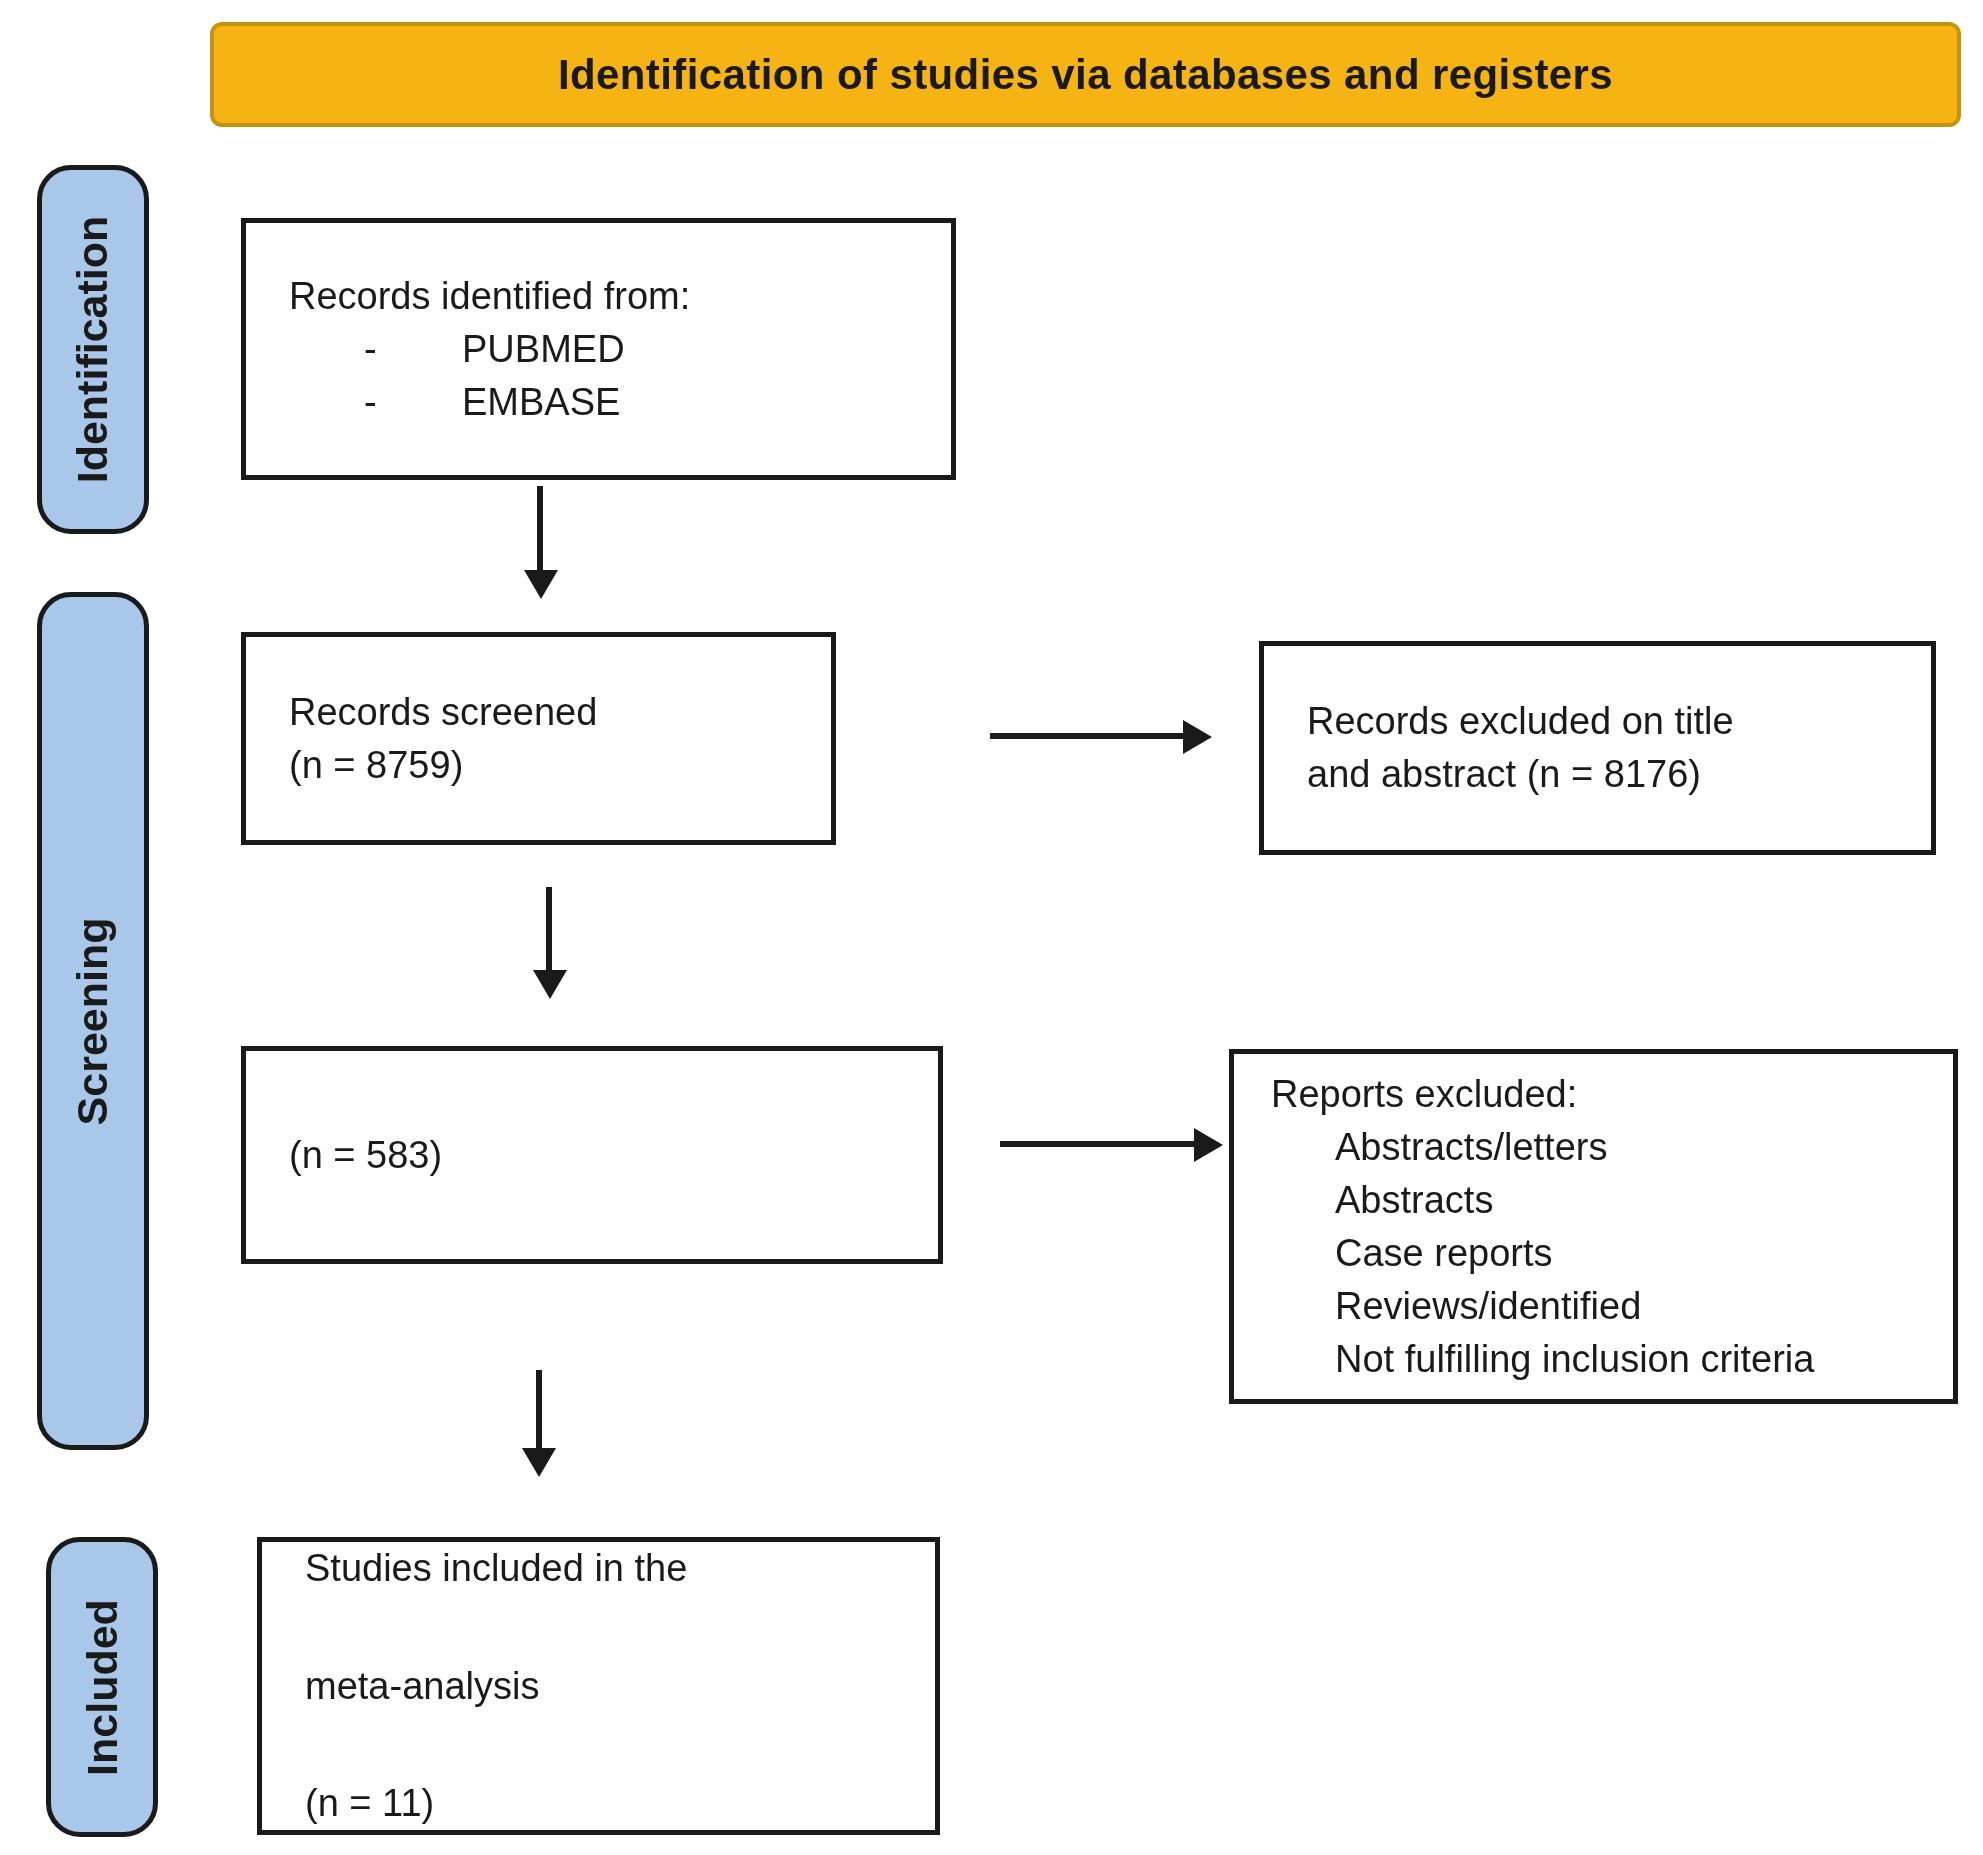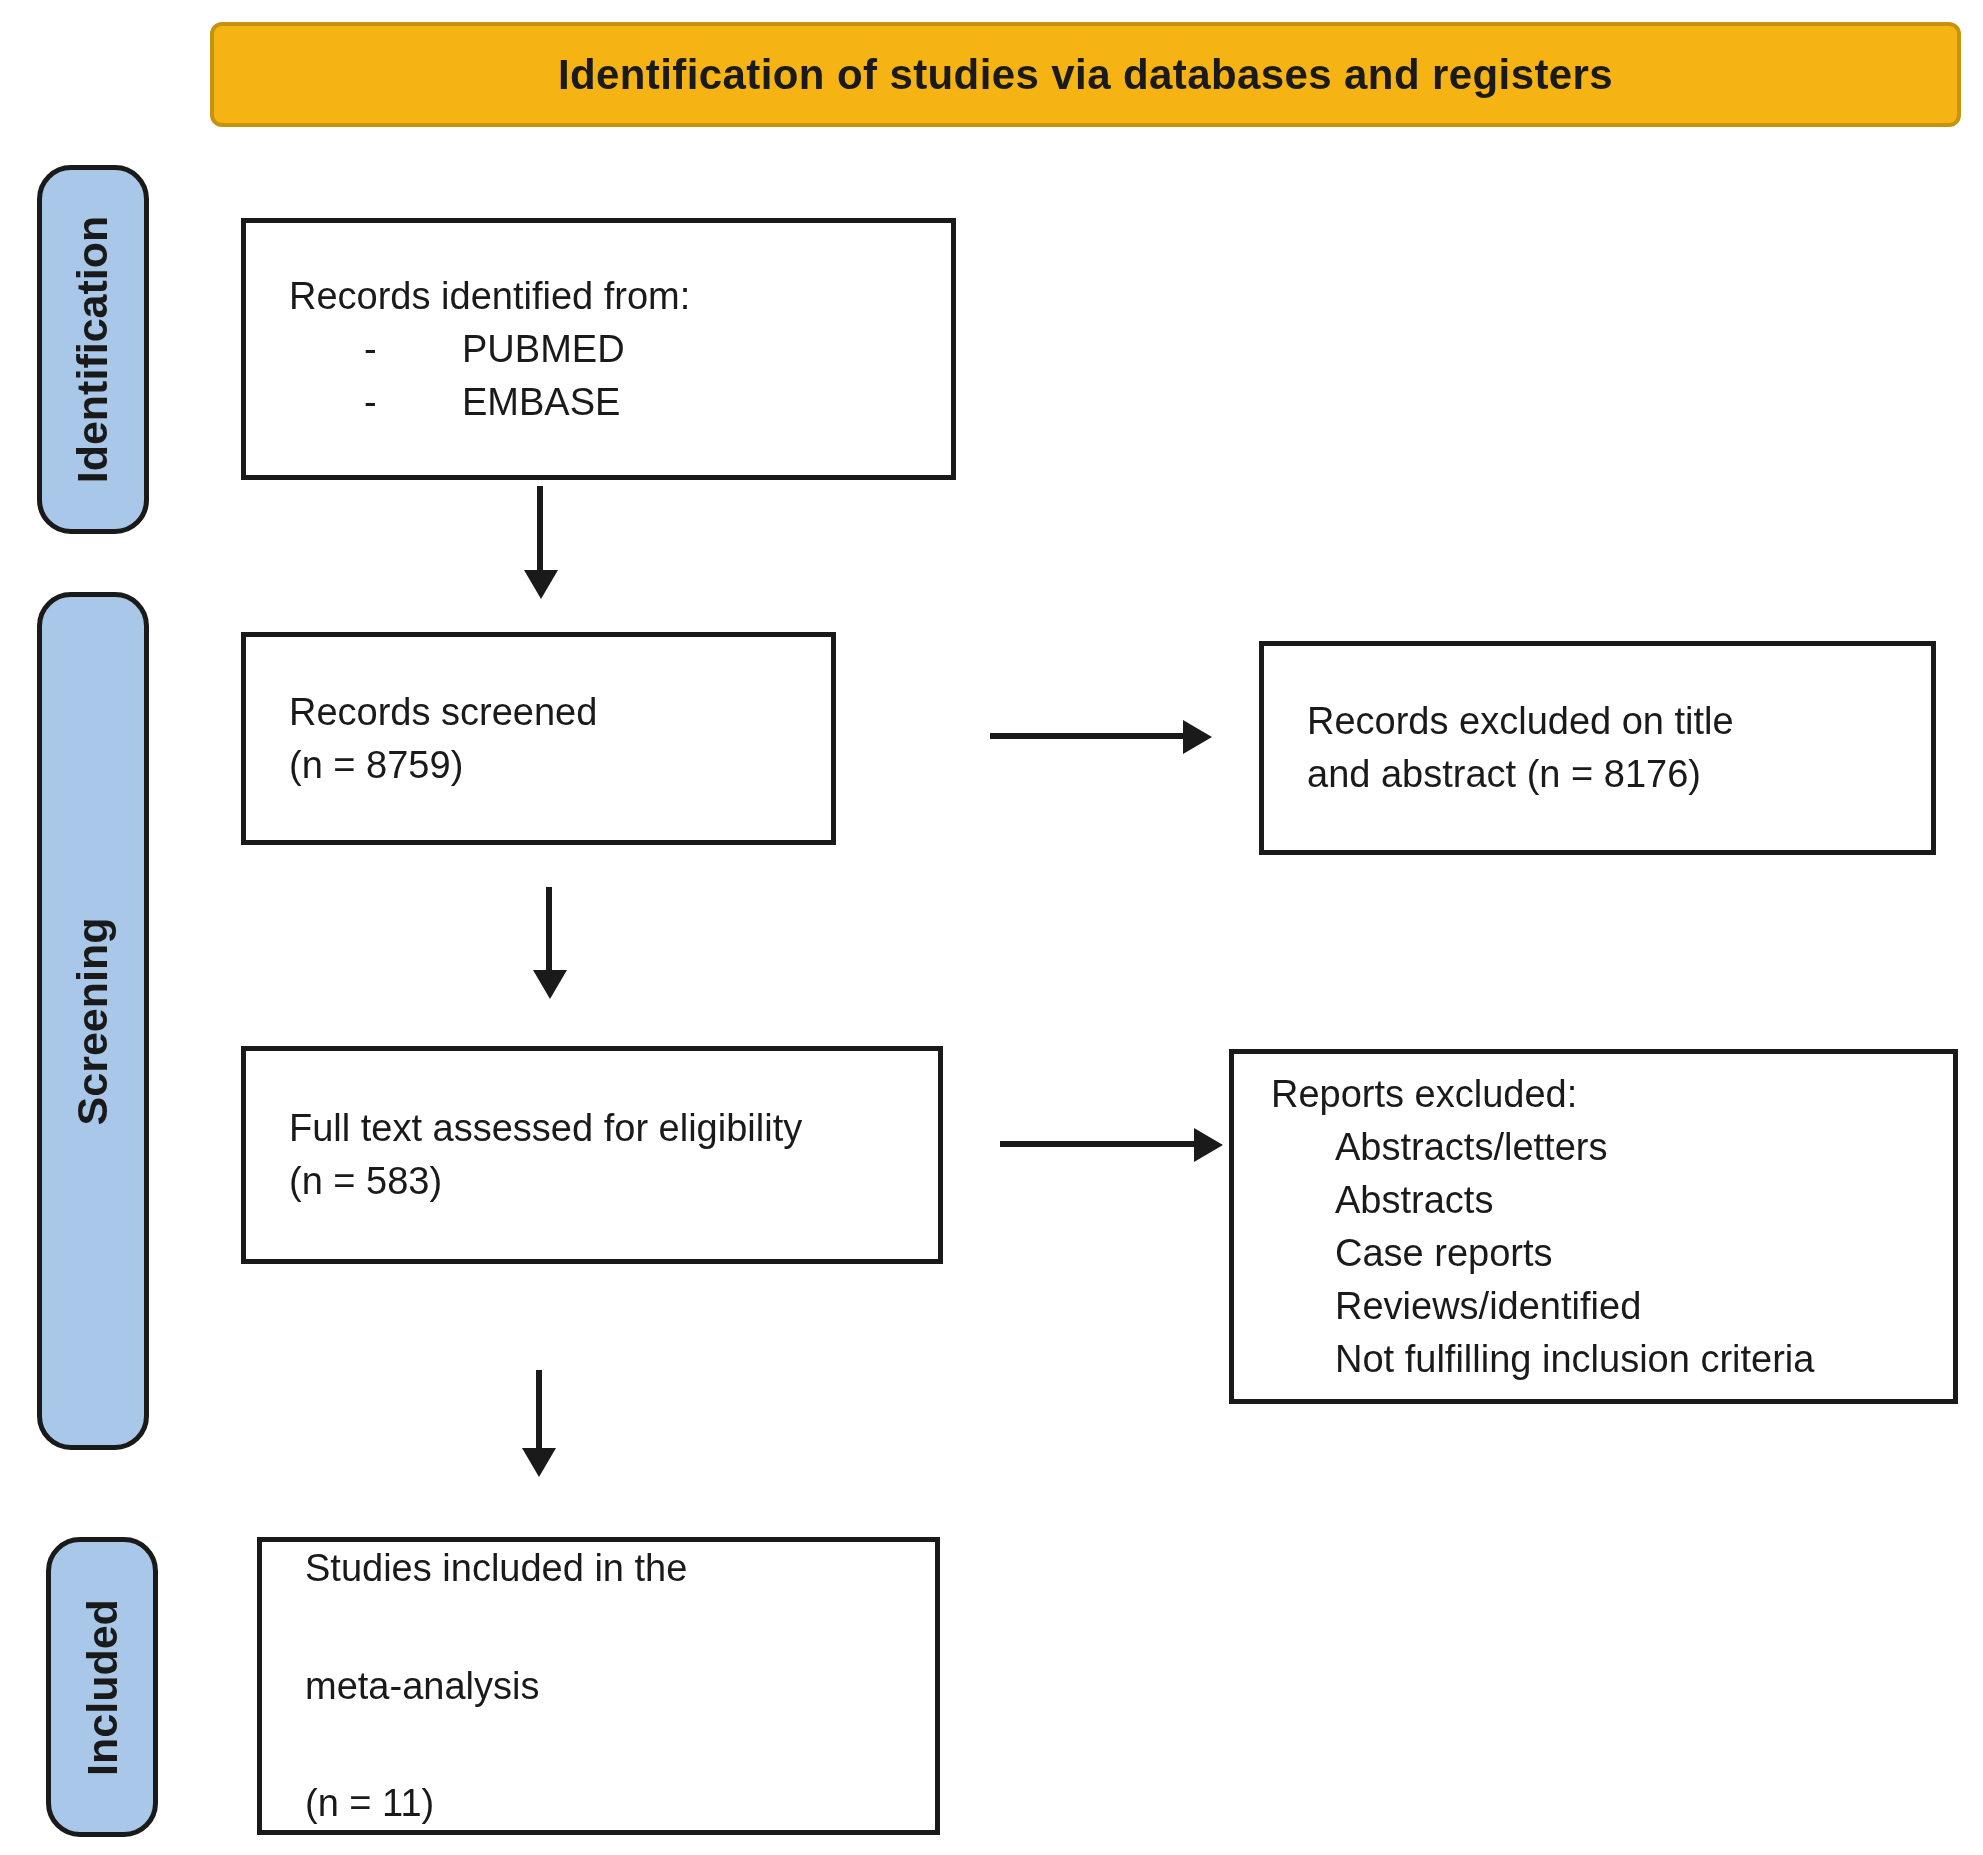--- a/index.html
+++ b/index.html
@@ -127,21 +127,20 @@
     <div>Records excluded on title</div>
     <div>and abstract (n = 8176)</div>
   </div>
 
   <div>
     <div class="abs stem-v" style="left:546px; top:887px; height:87px;"></div>
     <div class="abs head-down" style="left:533px; top:970px;"></div>
   </div>
 
   <div class="abs fbox box-fulltext">
-    <div>Full text assessed for eligibility</div>
     <div>(n = 583)</div>
   </div>
 
   <div>
     <div class="abs stem-h" style="left:1000px; top:1141px; width:199px;"></div>
     <div class="abs head-right" style="left:1194px; top:1128px;"></div>
   </div>
 
   <div class="abs fbox box-reports-excluded">
     <div>Reports excluded:</div>

